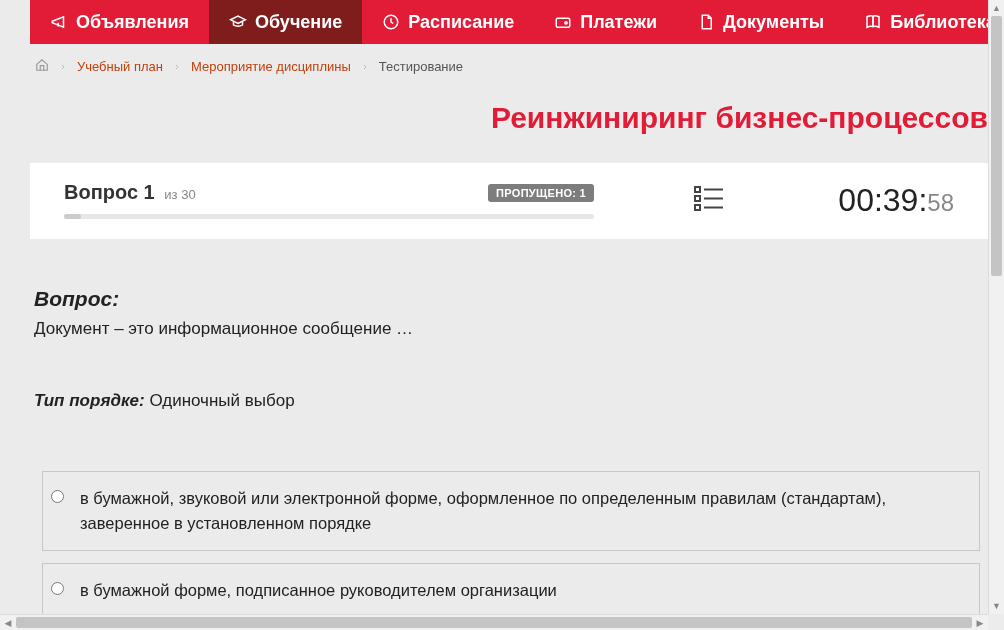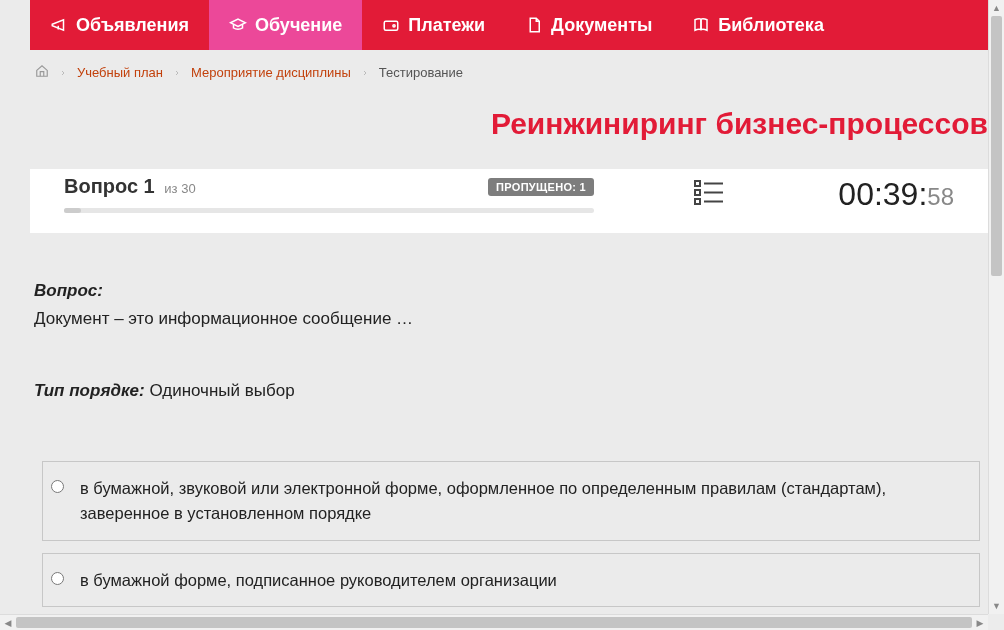--- a/index.html
+++ b/index.html
@@ -21,34 +21,34 @@
       overflow-x: hidden;
     }
     .container {
       max-width: 970px;
       margin-left: 30px;
     }
     .navbar {
       background: #e21b37;
       display: flex;
       align-items: stretch;
-      height: 50px;
+      height: 44px;
     }
     .nav-item {
       display: flex;
       align-items: center;
       padding: 0 20px;
       color: #fff;
       font-size: 18px;
       font-weight: bold;
       cursor: pointer;
       gap: 8px;
     }
     .nav-item.active {
-      background: #ec4899;
+      background: #7f1d1d;
     }
     .nav-icon {
       display: inline-flex;
       width: 18px;
       height: 18px;
     }
     .nav-icon svg { width: 100%; height: 100%; }
     .breadcrumb {
       display: flex;
       align-items: center;
@@ -65,21 +65,21 @@
       text-align: right;
       color: #e21b37;
       font-size: 30px;
       font-weight: bold;
       margin: 12px 0 28px;
     }
     .status-bar {
       background: #fff;
       display: flex;
       align-items: center;
-      padding: 6px 34px 20px;
+      padding: 18px 34px 20px;
       gap: 40px;
     }
     .question-progress {
       flex: 0 0 530px;
     }
     .question-top {
       display: flex;
       align-items: center;
       justify-content: space-between;
       margin-bottom: 10px;
@@ -134,21 +134,21 @@
     .timer .seconds {
       color: #888;
       font-size: 24px;
     }
     .question-body {
       padding: 48px 0 0 4px;
     }
     .q-label {
       font-weight: bold;
       font-style: italic;
-      font-size: 17px;
+      font-size: 21px;
       color: #222;
     }
     .q-text {
       font-size: 17px;
       color: #222;
       margin-top: 8px;
     }
     .answer-type-row {
       margin-top: 52px;
       font-size: 17px;
@@ -256,20 +256,29 @@
         <span>Объявления</span>
       </div>
       <div class="nav-item active">
         <span class="nav-icon">
           <svg viewBox="0 0 24 24" fill="none" stroke="#fff" stroke-width="2">
               <path d="M2 9l10-5 10 5-10 5-10-5z"></path>
               <path d="M6 11v5c3 2 9 2 12 0v-5"></path>
             </svg>
         </span>
         <span>Обучение</span>
+      </div>
+      <div class="nav-item">
+        <span class="nav-icon">
+          <svg viewBox="0 0 24 24" fill="none" stroke="#fff" stroke-width="2">
+              <circle cx="12" cy="12" r="9"></circle>
+              <path d="M12 7v5l3 2"></path>
+            </svg>
+        </span>
+        <span>Расписание</span>
       </div>
       <div class="nav-item">
         <span class="nav-icon">
           <svg viewBox="0 0 24 24" fill="none" stroke="#fff" stroke-width="2">
               <rect x="3" y="7" width="18" height="12" rx="2"></rect>
               <circle cx="16" cy="13" r="1.5"></circle>
             </svg>
         </span>
         <span>Платежи</span>
       </div>

